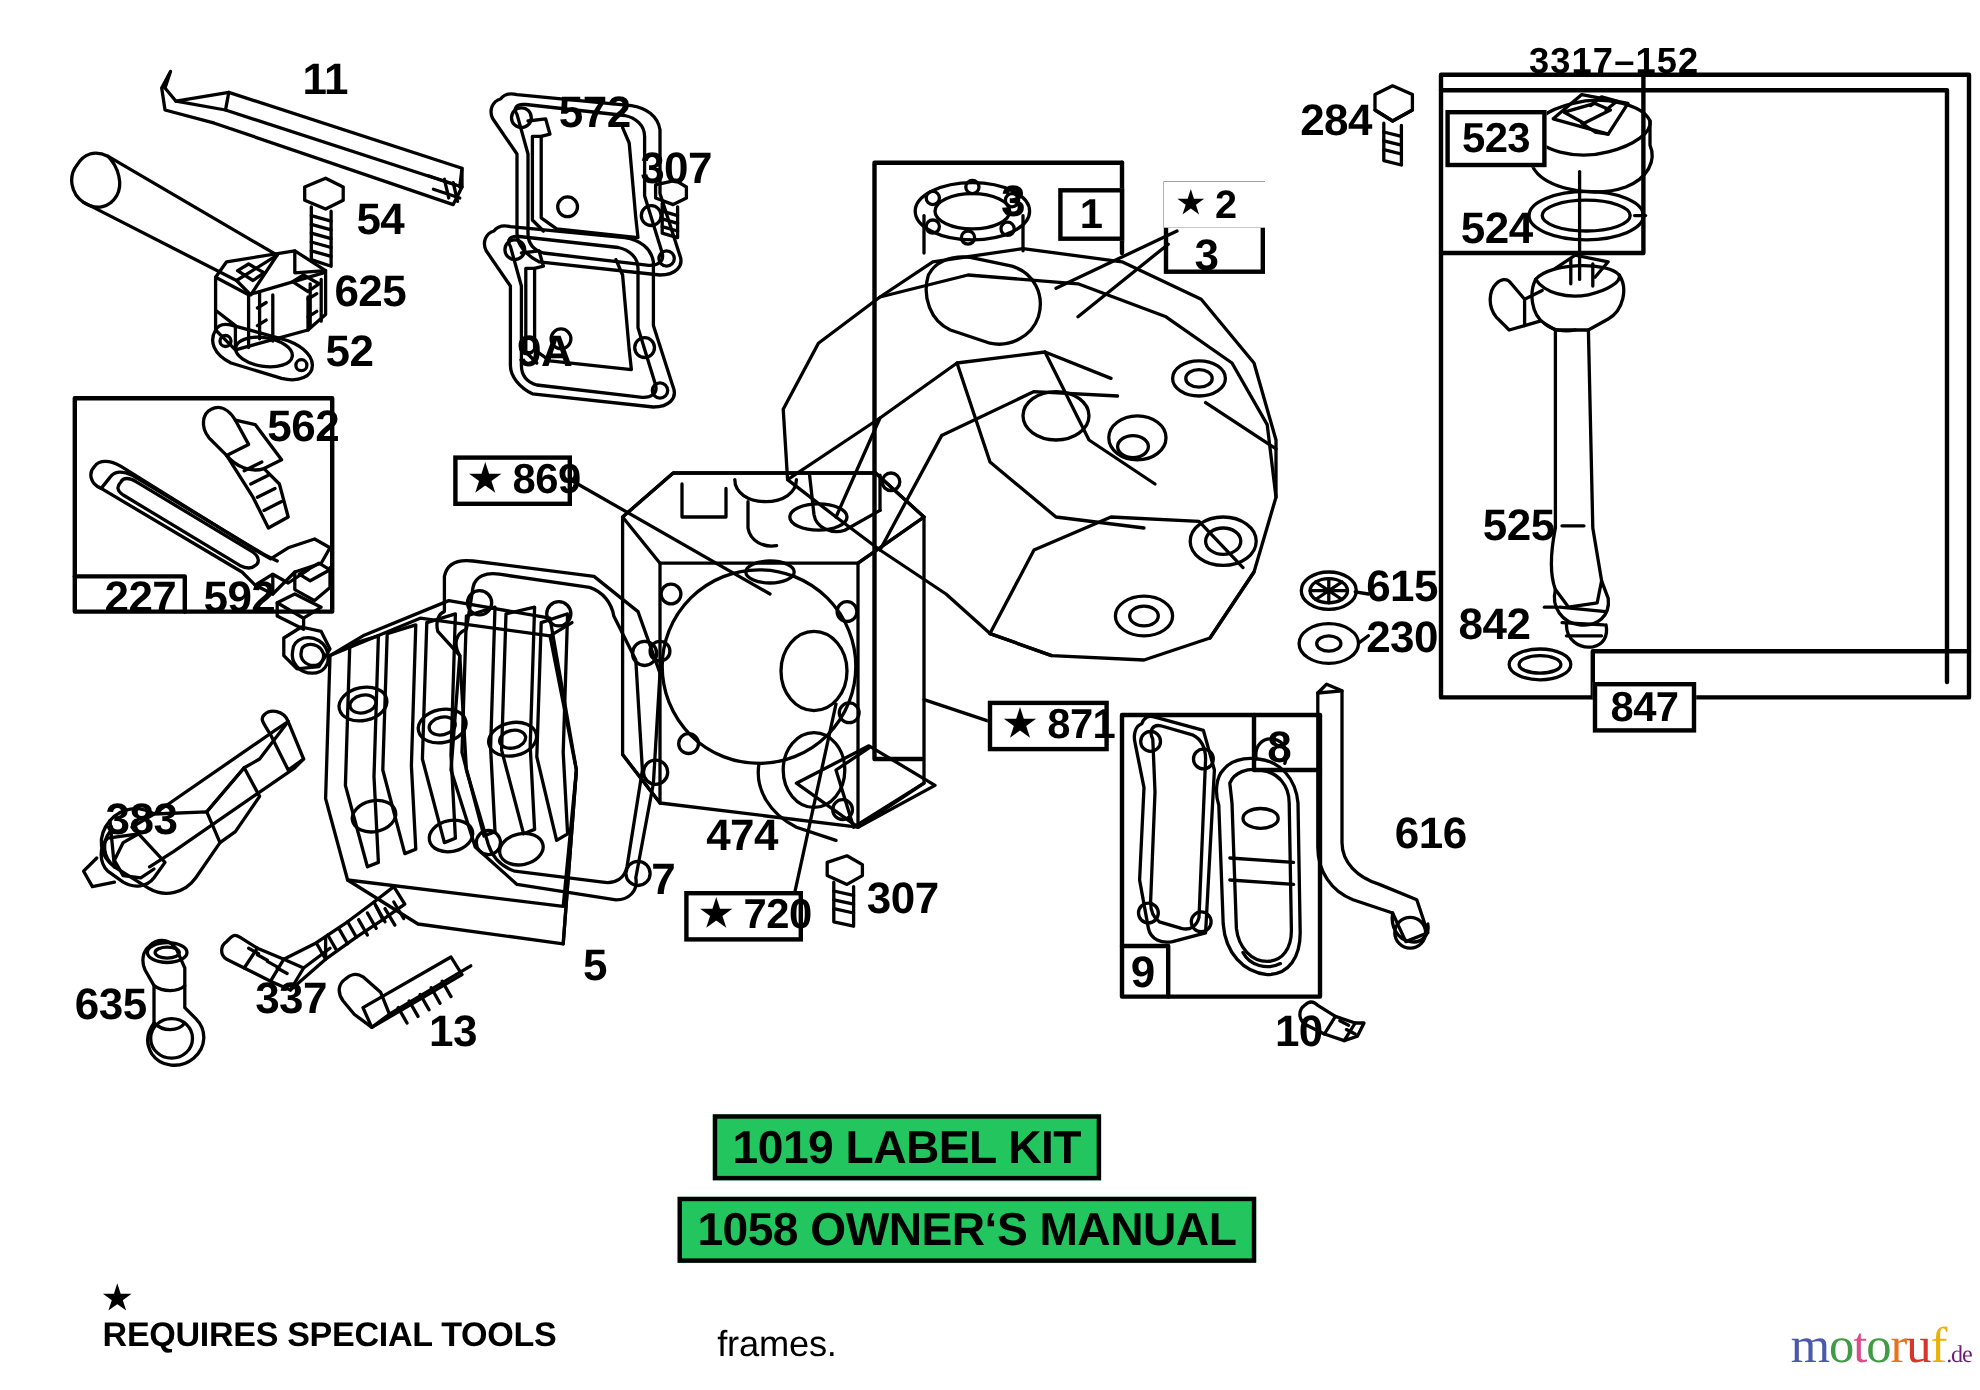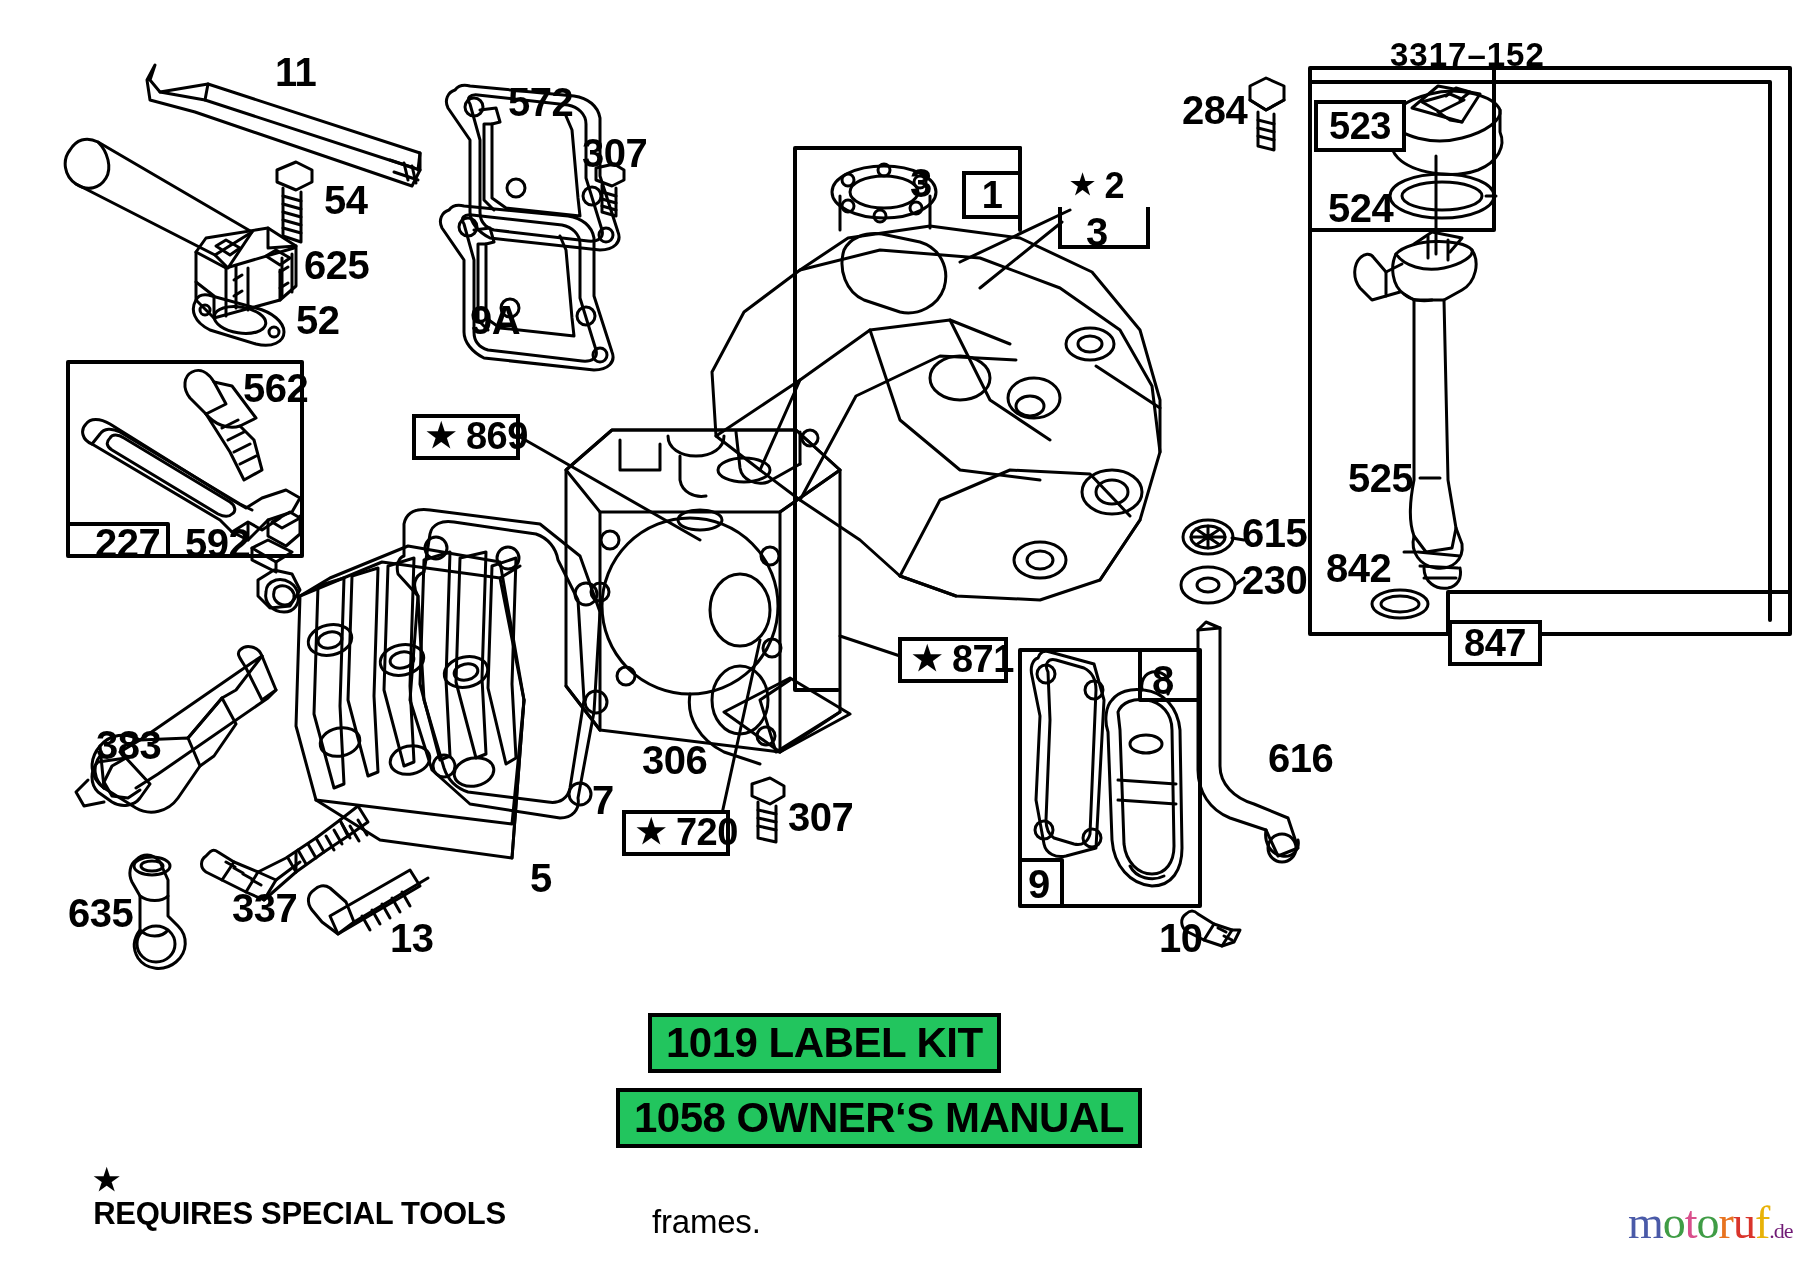--- a/index.html
+++ b/index.html
@@ -426,21 +426,21 @@
   <div class="lbl n" style="left:243px;top:368px;">562</div>
   <div class="lbl n" style="left:95px;top:523px;">227</div>
   <div class="lbl n" style="left:185px;top:523px;">592</div>
 
   <div class="lbl n" style="left:96px;top:684px;margin-top:41px;">383</div>
   <div class="lbl n" style="left:68px;top:893px;">635</div>
   <div class="lbl n" style="left:232px;top:888px;">337</div>
   <div class="lbl n" style="left:390px;top:918px;text-align:right;">13</div>
   <div class="lbl n" style="left:530px;top:858px;">5</div>
   <div class="lbl n" style="left:592px;top:780px;">7</div>
-  <div class="lbl n" style="left:642px;top:740px;">306</div>
+  <div class="lbl n" style="left:642px;top:740px;">474</div>
   <div class="lbl n" style="left:788px;top:797px;">307</div>
 
   <div class="starbox" style="left:412px;top:414px;width:108px;height:46px;">
     <span class="star">★</span>
     <span>869</span>
   </div>
   <div class="starbox" style="left:622px;top:810px;width:108px;height:46px;">
     <span class="star">★</span>
     <span>720</span>
   </div>

